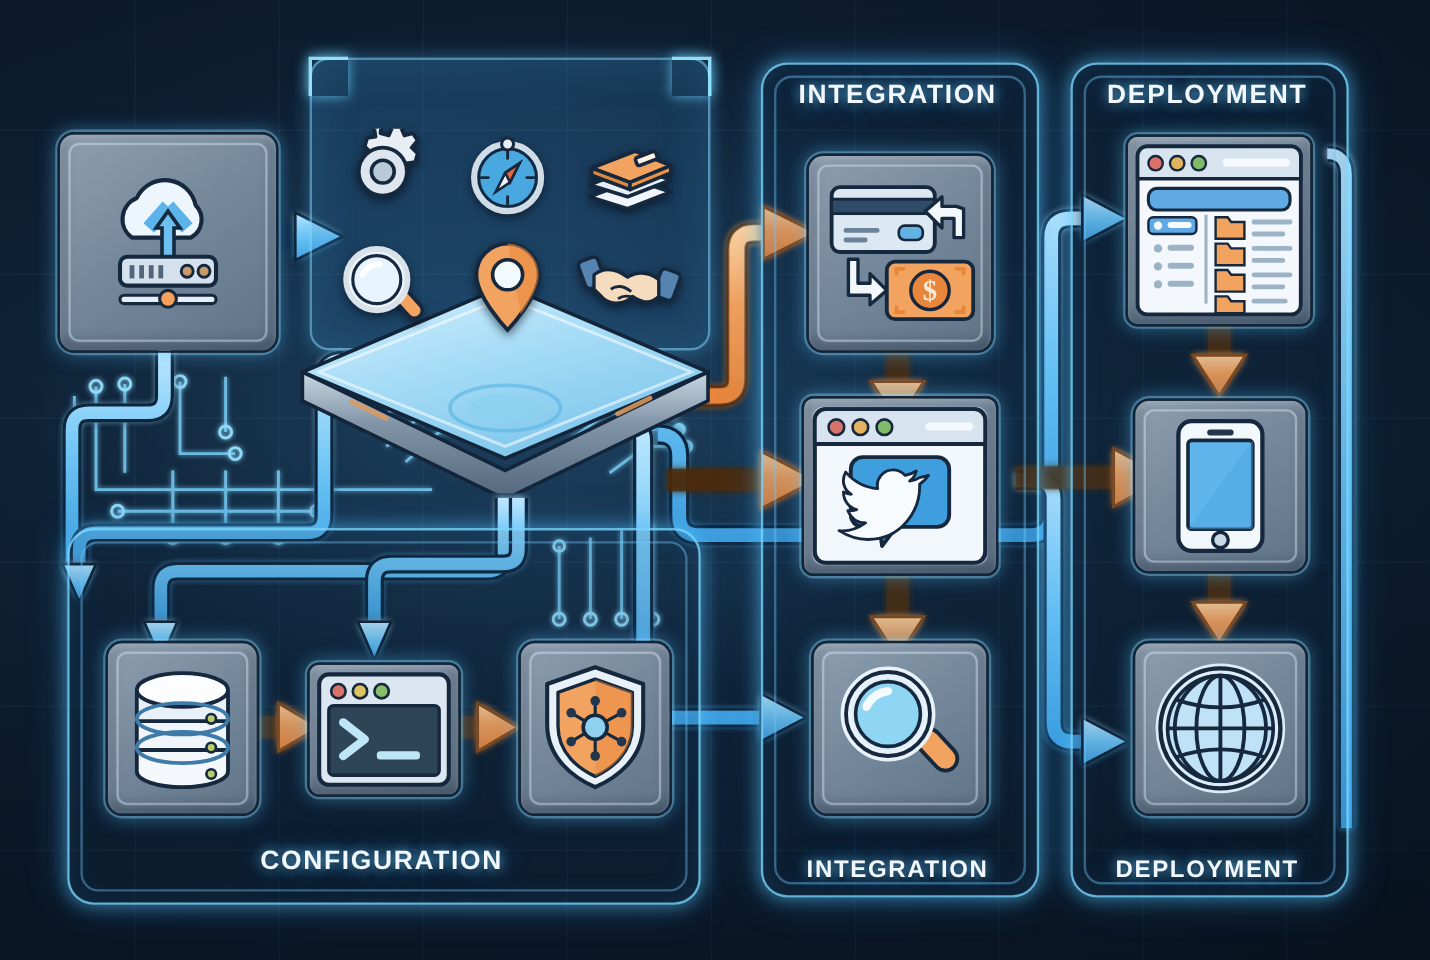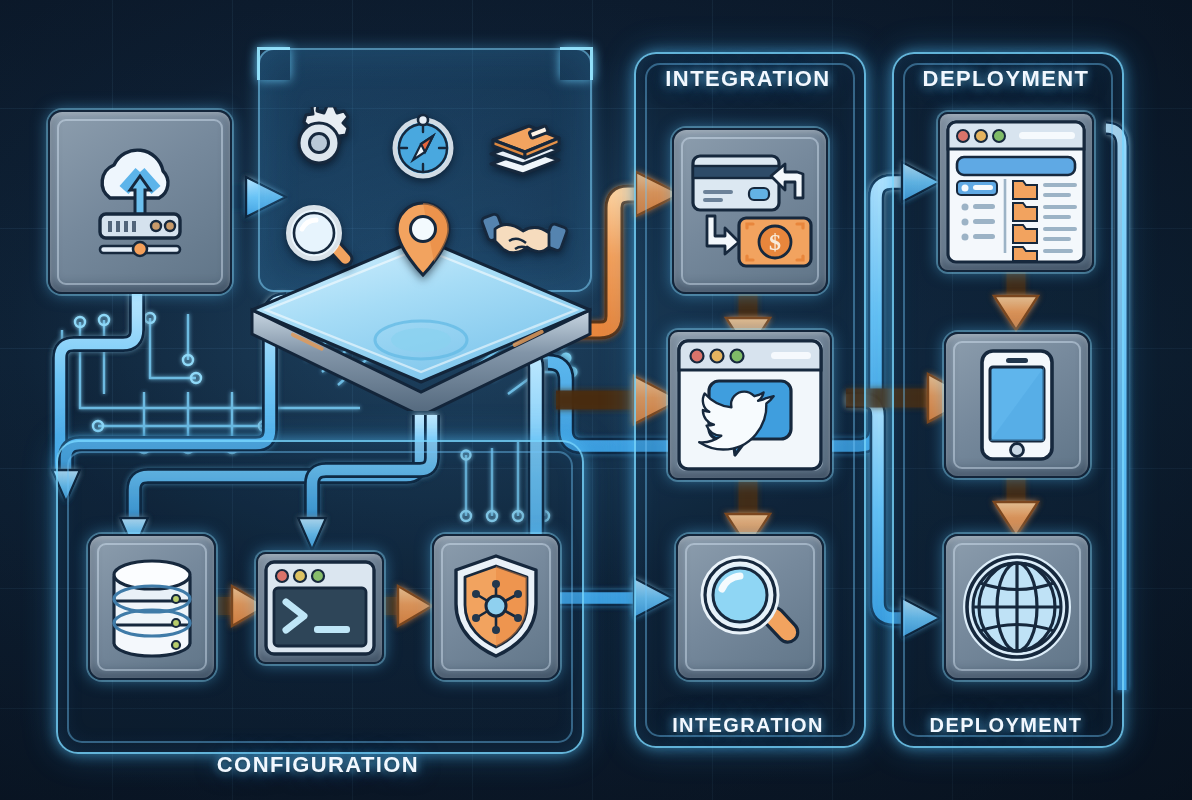--- a/index.html
+++ b/index.html
@@ -234,21 +234,21 @@
   </div>
   <div class="panel" style="left:634px;top:52px;width:228px;height:692px;">
     <div class="inner"></div>
   </div>
   <div class="panel" style="left:892px;top:52px;width:228px;height:692px;">
     <div class="inner"></div>
   </div>
 
   <div class="plabel" style="left:634px;top:66px;width:228px;font-size:22px;">INTEGRATION</div>
   <div class="plabel" style="left:892px;top:66px;width:228px;font-size:22px;">DEPLOYMENT</div>
-  <div class="plabel" style="left:56px;top:752px;width:524px;font-size:22px;">CONFIGURATION</div>
+  <div class="plabel" style="left:56px;top:704px;width:524px;font-size:22px;">CONFIGURATION</div>
   <div class="plabel" style="left:634px;top:714px;width:228px;font-size:20px;">INTEGRATION</div>
   <div class="plabel" style="left:892px;top:714px;width:228px;font-size:20px;">DEPLOYMENT</div>
 
   <div class="tile" style="left:48px;top:110px;width:180px;height:180px;">
     <div class="tin"></div>
     <svg width="132" height="132" viewBox="0 0 132 132">
       <g>
         <path d="M36 62 a19 19 0 0 1 4-33 a26 26 0 0 1 49 6 a17 17 0 0 1 -4 27 z" fill="#eef6fd" stroke="#16283d" stroke-width="3.4" stroke-linejoin="round"></path>
         <path d="M66 78 L66 36 M66 36 L50 54 M66 36 L82 54" fill="none" stroke="#5cb4ea" stroke-width="12" stroke-linecap="butt" stroke-linejoin="round"></path>
         <path d="M56 54 L66 40 L76 54 L71 54 L71 80 L61 80 L61 54 Z" fill="#6cc0ef" stroke="#16283d" stroke-width="3"></path>

